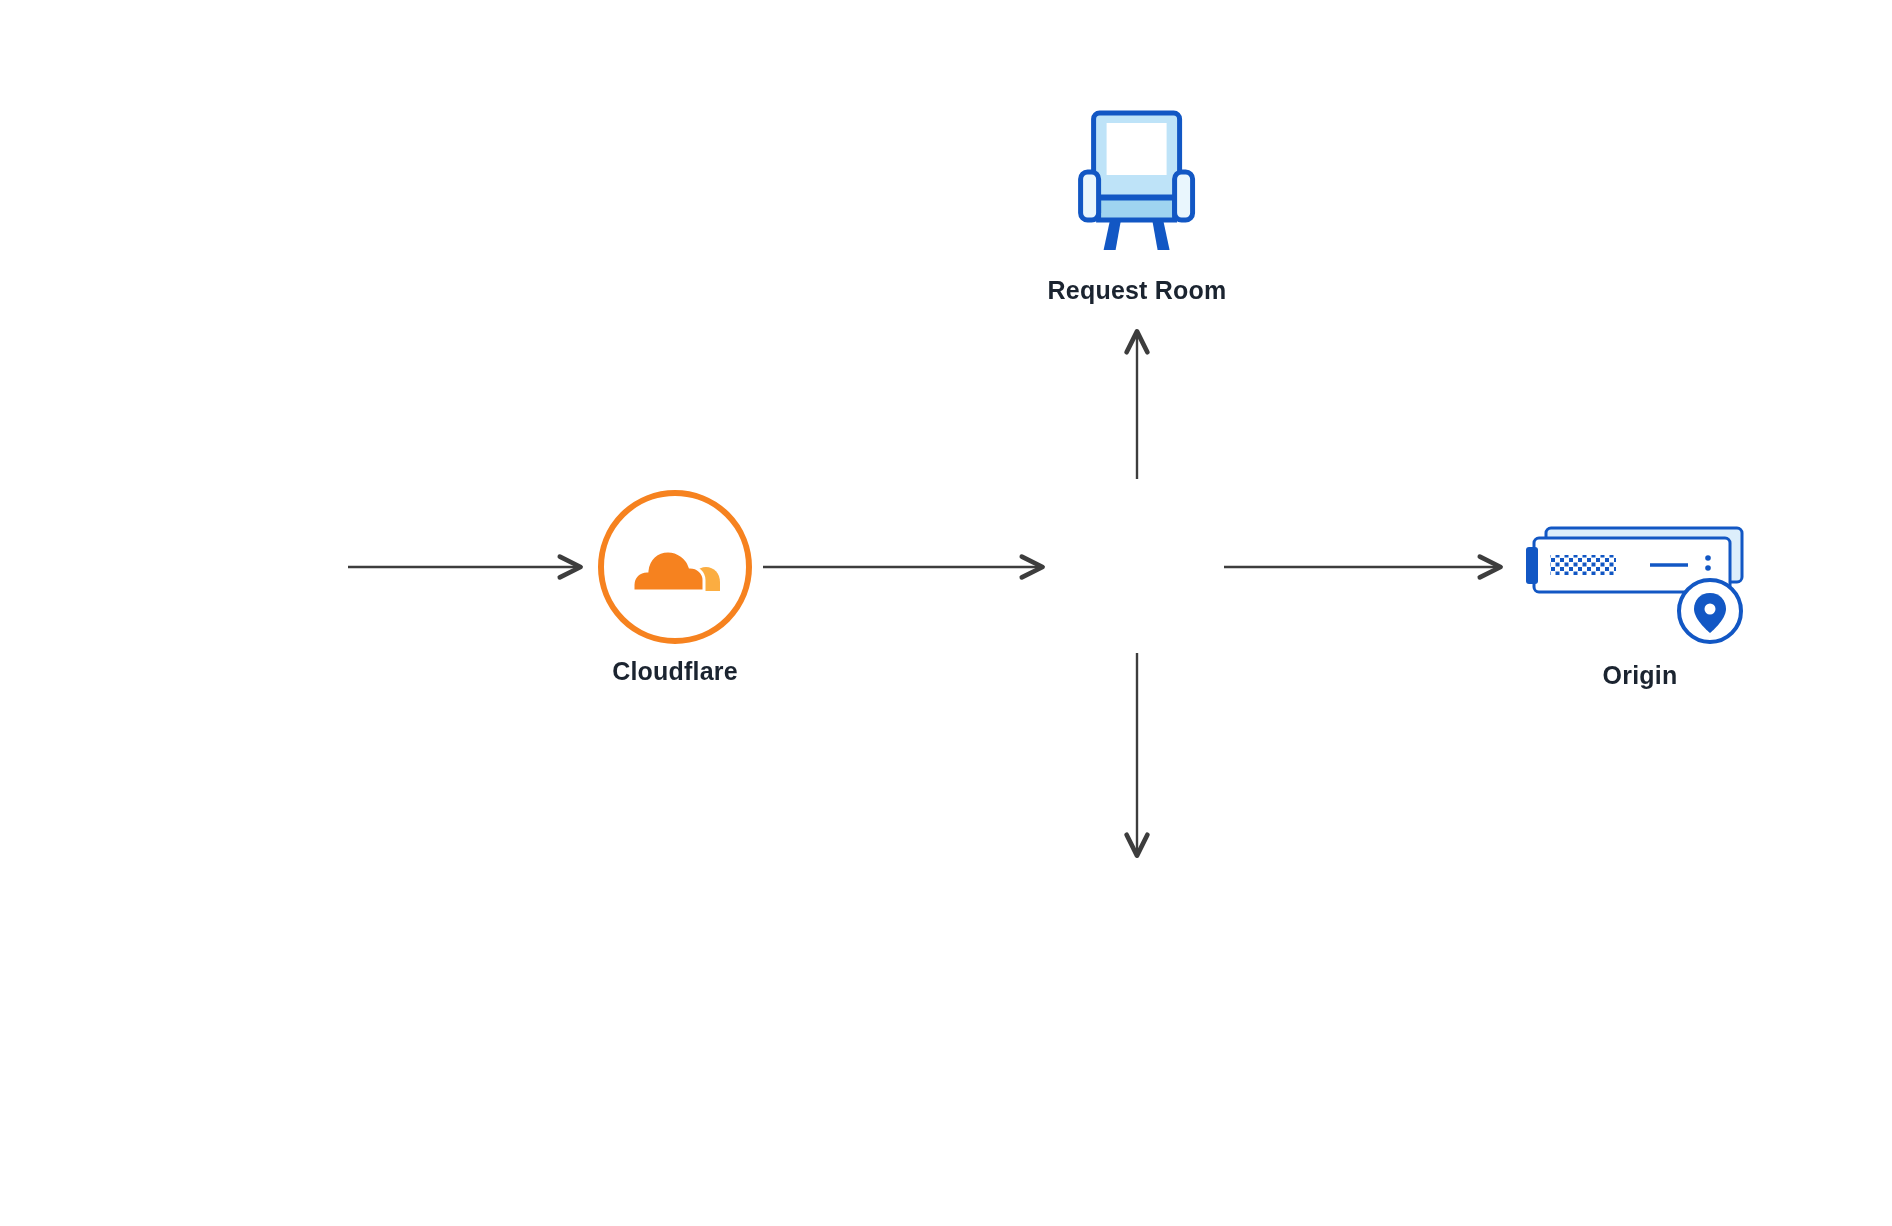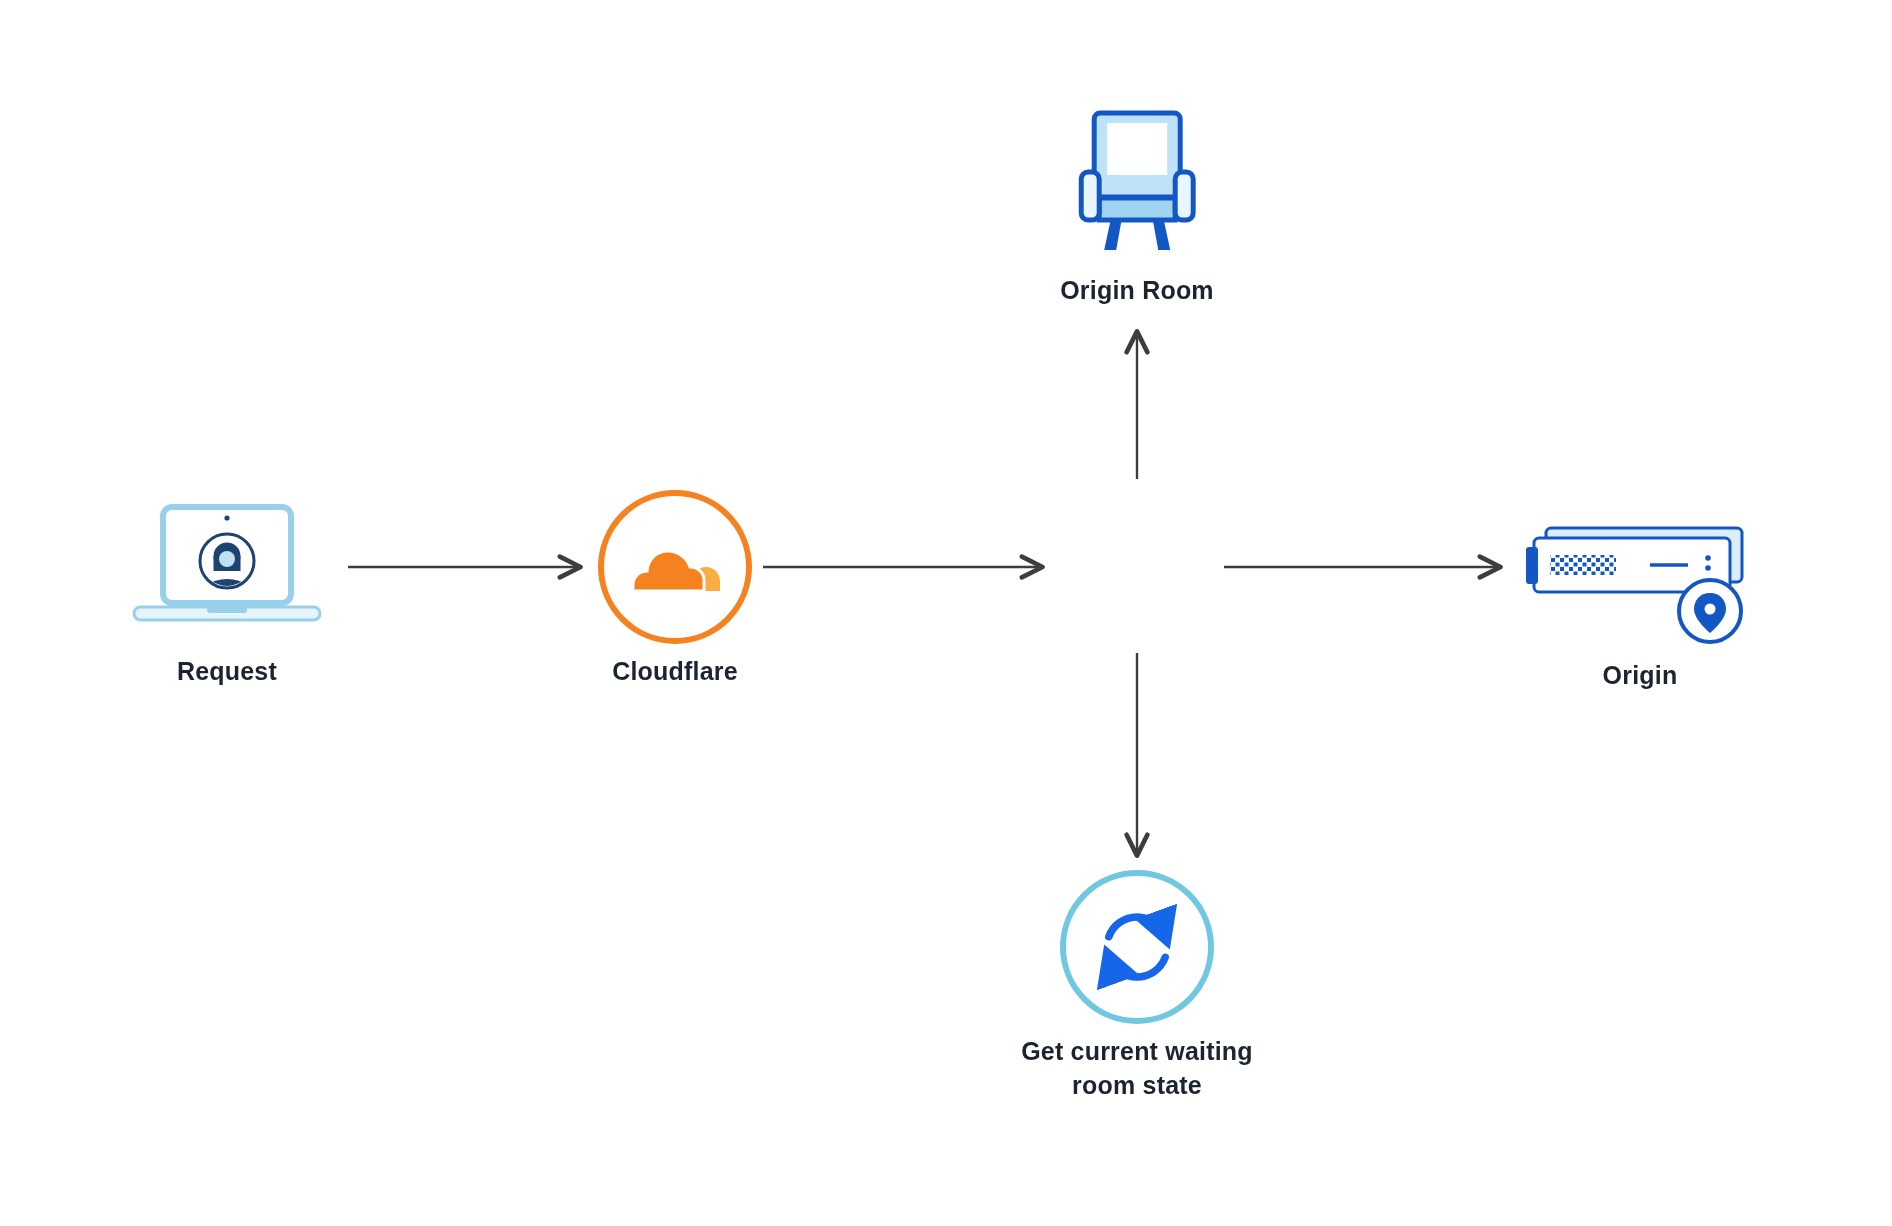--- a/index.html
+++ b/index.html
@@ -62,41 +62,20 @@
         <path d="M2 2 L10 6 L2 10" fill="none" stroke="#3D3D3D" stroke-width="1.8" stroke-linecap="round" stroke-linejoin="round"></path>
       </marker>
     </defs>
     <line x1="348" y1="567" x2="578" y2="567" stroke="#3D3D3D" stroke-width="2.4" marker-end="url(#arrowhead)"></line>
     <line x1="763" y1="567" x2="1040" y2="567" stroke="#3D3D3D" stroke-width="2.4" marker-end="url(#arrowhead)"></line>
     <line x1="1224" y1="567" x2="1498" y2="567" stroke="#3D3D3D" stroke-width="2.4" marker-end="url(#arrowhead)"></line>
     <line x1="1137" y1="479" x2="1137" y2="334" stroke="#3D3D3D" stroke-width="2.4" marker-end="url(#arrowhead)"></line>
     <line x1="1137" y1="653" x2="1137" y2="853" stroke="#3D3D3D" stroke-width="2.4" marker-end="url(#arrowhead)"></line>
   </svg>
 
-  <div class="node" style="left:227px; top:503px;">
-    <span class="icon">
-      <svg width="196" height="126" viewBox="0 0 196 126">
-        <rect x="34" y="4" width="128" height="96" rx="9" fill="#FFFFFF" stroke="#98CFEA" stroke-width="6"></rect>
-        <circle cx="98" cy="15" r="2.6" fill="#1F4370"></circle>
-        <circle cx="98" cy="58" r="27" fill="#FFFFFF" stroke="#1F4370" stroke-width="3"></circle>
-        <clipPath id="avclip">
-            <circle cx="98" cy="58" r="25"></circle>
-          </clipPath>
-        <g clip-path="url(#avclip)">
-          <circle cx="98" cy="53" r="13.5" fill="#1F4370"></circle>
-          <rect x="84.5" y="53" width="27" height="15" fill="#1F4370"></rect>
-          <circle cx="98" cy="56" r="8" fill="#BFDFF2"></circle>
-          <path d="M70 86 q28 -20 56 0 v8 h-56 z" fill="#1F4370"></path>
-        </g>
-        <rect x="5" y="104" width="186" height="13" rx="6.5" fill="#E6F4FB" stroke="#98CFEA" stroke-width="3"></rect>
-        <rect x="78" y="104" width="40" height="6" rx="3" fill="#98CFEA"></rect>
-      </svg>
-    </span>
-    <div class="label m26">Request</div>
-  </div>
 
   <div class="node" style="left:675px; top:487px;">
     <span class="icon">
       <svg width="160" height="160" viewBox="0 0 160 160">
         <circle cx="80" cy="80" r="74" fill="#FFFFFF" stroke="#F6821F" stroke-width="6"></circle>
         <path d="M97 104 L97 95 C97 86.5 103 80 111 80 C119 80 125 86.5 125 95 L125 104 Z" fill="#FBAD41"></path>
         <path d="M38 104 L38 98 C38 90 44 84 52 84 C53 72 62 64 73 64 C83 64 92 71 95 80 C103 80 109 86 109 93 L109 104 Z" fill="#F6821F" stroke="#FFFFFF" stroke-width="3"></path>
       </svg>
     </span>
     <div class="label m14">Cloudflare</div>
@@ -108,21 +87,21 @@
       <svg width="118" height="144" viewBox="0 0 118 144">
         <rect x="16" y="3" width="86" height="84" rx="6" fill="#BEE3F8" stroke="#1257C4" stroke-width="5"></rect>
         <rect x="29" y="13" width="60" height="52" fill="#FFFFFF"></rect>
         <rect x="21" y="88" width="76" height="22" fill="#9FD4F0" stroke="#1257C4" stroke-width="5"></rect>
         <rect x="3" y="62" width="18" height="48" rx="7" fill="#E9F6FD" stroke="#1257C4" stroke-width="5"></rect>
         <rect x="97" y="62" width="18" height="48" rx="7" fill="#E9F6FD" stroke="#1257C4" stroke-width="5"></rect>
         <path d="M32 112 L26 140 L38 140 L43 112 Z" fill="#1257C4"></path>
         <path d="M86 112 L92 140 L80 140 L75 112 Z" fill="#1257C4"></path>
       </svg>
     </span>
-    <div class="label m20">Origin Room</div>
+    <div class="label m20">Request Room</div>
   </div>
 
   <div class="node" style="left:1640px; top:522px;">
     <span class="icon">
       <svg width="232" height="124" viewBox="0 0 232 124">
         <defs>
           <pattern id="dither" width="9" height="9" patternUnits="userSpaceOnUse">
             <rect width="4" height="4" fill="#1257C4"></rect>
             <rect x="4.5" y="4.5" width="4" height="4" fill="#1257C4"></rect>
           </pattern>
@@ -135,29 +114,14 @@
         <circle cx="184" cy="36" r="2.8" fill="#1257C4"></circle>
         <circle cx="184" cy="46" r="2.8" fill="#1257C4"></circle>
         <circle cx="186" cy="89" r="31" fill="#FFFFFF" stroke="#1257C4" stroke-width="4"></circle>
         <path d="M186 71 c-10 0 -16 7.5 -16 16 c0 11 16 24 16 24 s16 -13 16 -24 c0 -8.5 -6 -16 -16 -16 z" fill="#1257C4"></path>
         <circle cx="186" cy="87" r="5.5" fill="#FFFFFF"></circle>
       </svg>
     </span>
     <div class="label m4">Origin</div>
   </div>
 
-  <div class="node" style="left:1137px; top:867px;">
-    <span class="icon">
-      <svg width="160" height="160" viewBox="0 0 160 160">
-        <defs>
-          <marker id="refhead" viewBox="0 0 10 10" markerWidth="6" markerHeight="6" refX="6" refY="5" orient="auto">
-            <path d="M0 0 L9 5 L0 10 z" fill="#1566E8"></path>
-          </marker>
-        </defs>
-        <circle cx="80" cy="80" r="74" fill="#FFFFFF" stroke="#70C7E1" stroke-width="6"></circle>
-        <path d="M51.8 69.7 A 30 30 0 0 1 108.2 69.7" fill="none" stroke="#1566E8" stroke-width="7.5" stroke-linecap="round" marker-end="url(#refhead)"></path>
-        <path d="M108.2 90.3 A 30 30 0 0 1 51.8 90.3" fill="none" stroke="#1566E8" stroke-width="7.5" stroke-linecap="round" marker-end="url(#refhead)"></path>
-      </svg>
-    </span>
-    <div class="label wrap m14">Get current waiting room state</div>
-  </div>
 
 </div>
 
 </body></html>

